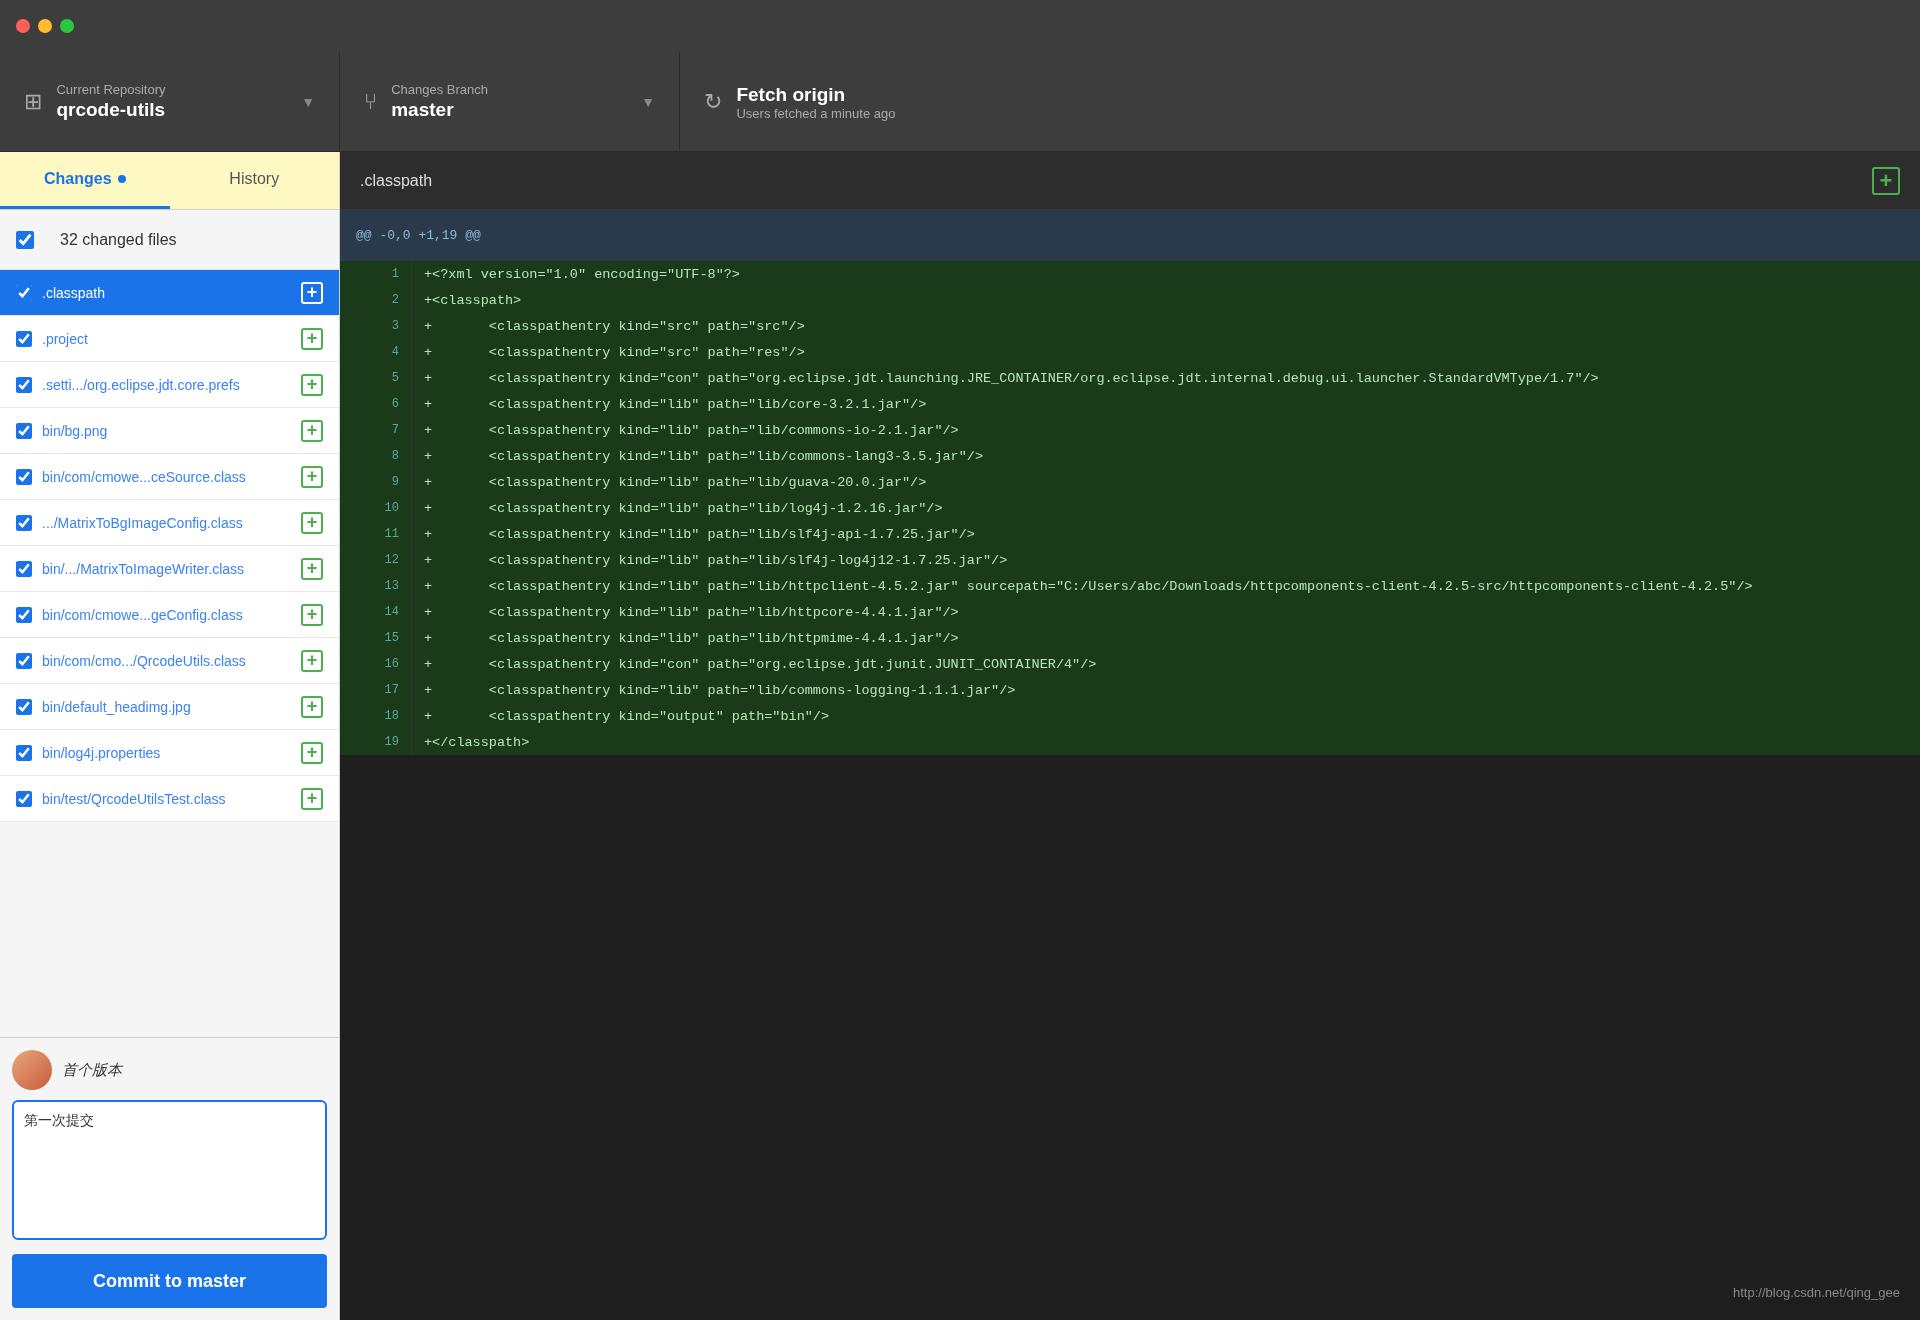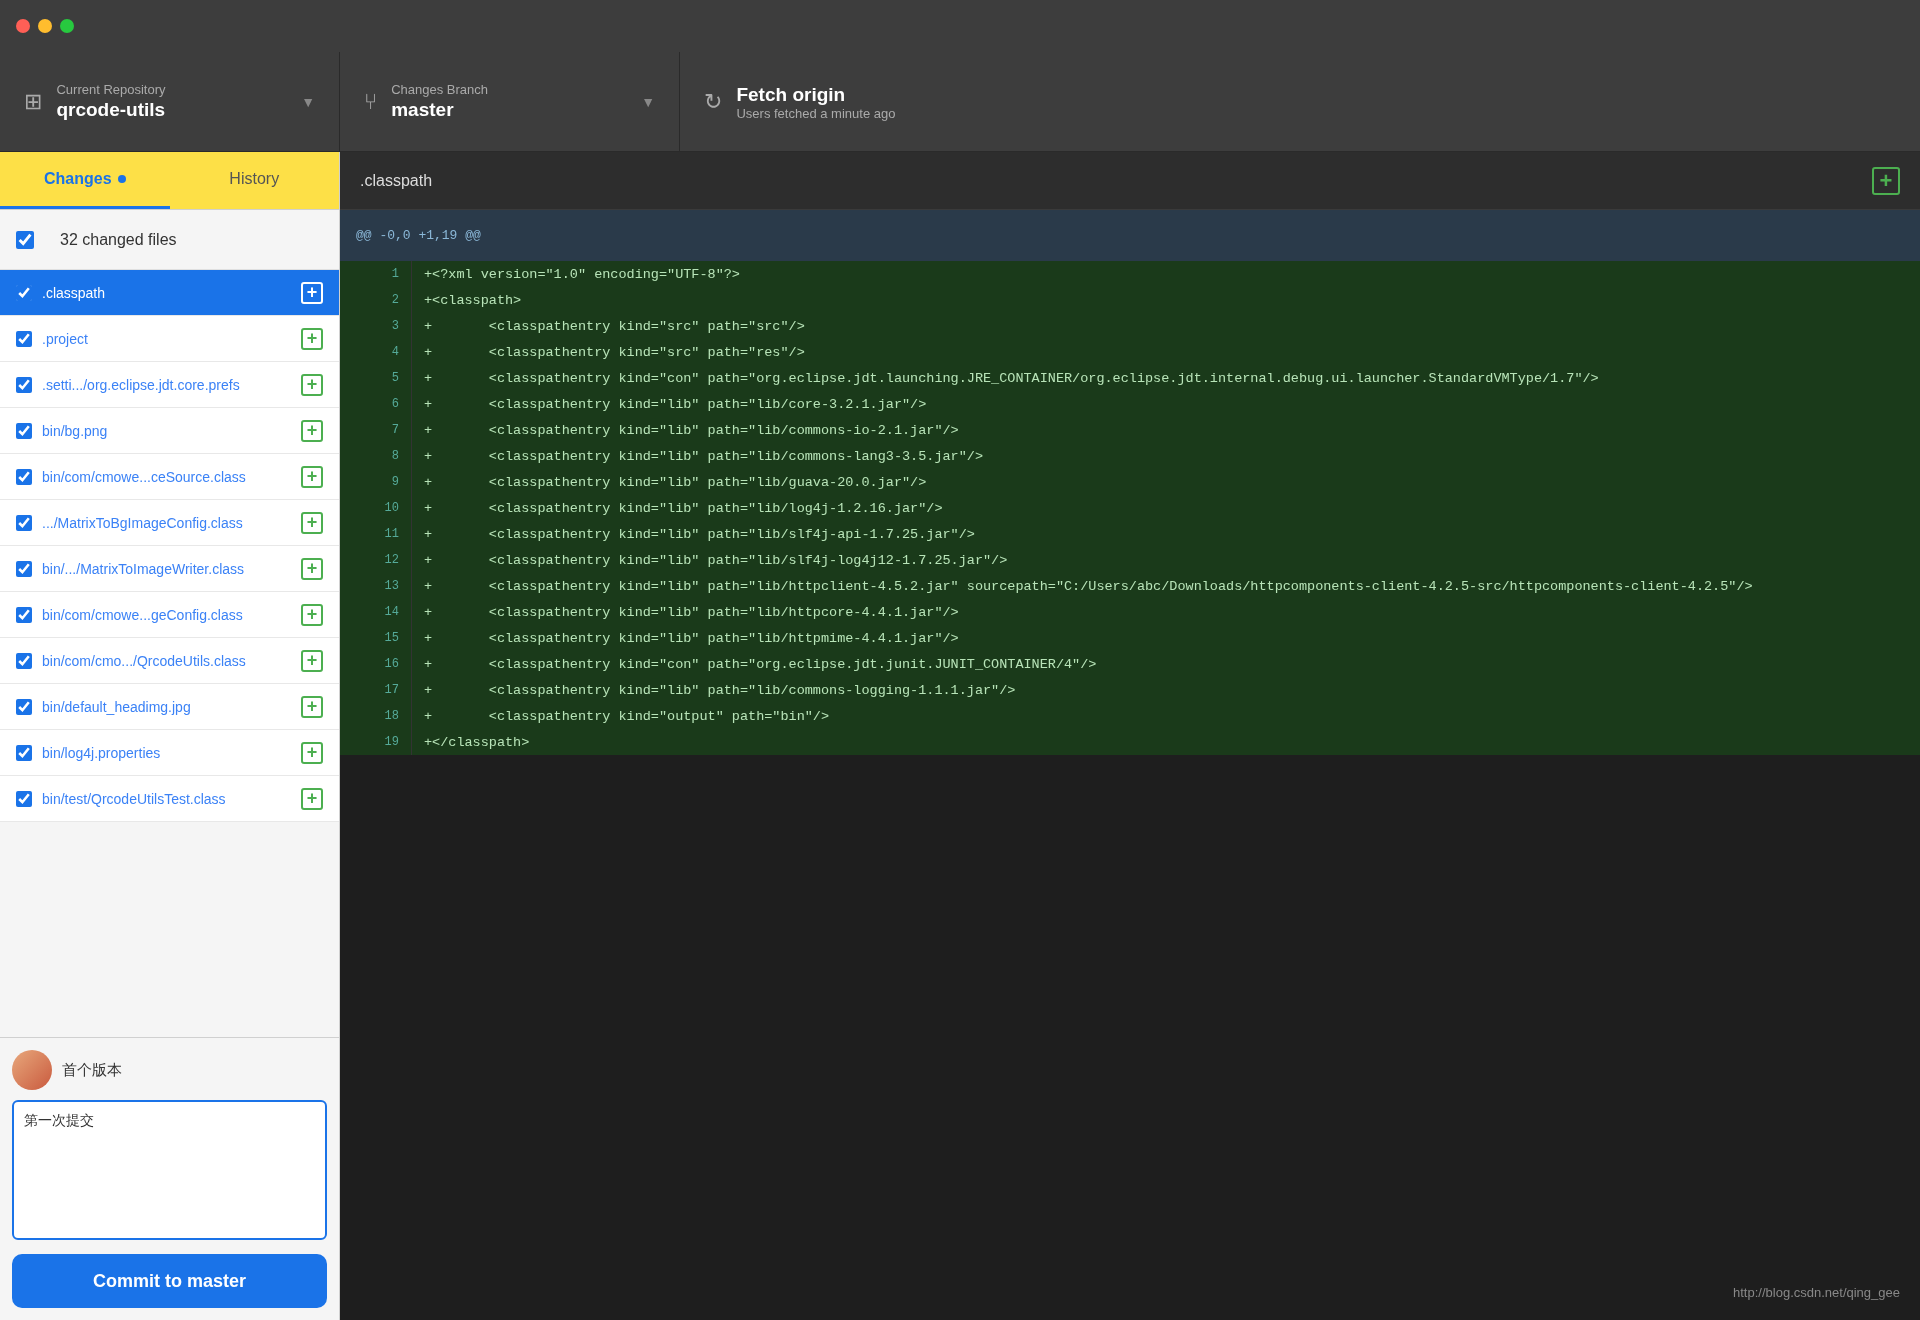--- a/index.html
+++ b/index.html
@@ -90,21 +90,21 @@
       background: #f5f5f5;
       display: flex;
       flex-direction: column;
       border-right: 1px solid #d0d0d0;
       flex-shrink: 0;
     }
 
     
     .tabs {
       display: flex;
-      background: #fde047;
+      background: #fef9c3;
       border-bottom: 1px solid #d0d0d0;
       height: 58px;
       flex-shrink: 0;
     }
     .tab {
       flex: 1;
       display: flex;
       align-items: center;
       justify-content: center;
       font-size: 16px;
@@ -203,20 +203,21 @@
       flex-shrink: 0;
       padding: 12px;
       background: #f5f5f5;
       border-top: 1px solid #d0d0d0;
     }
     .commit-author {
       display: flex;
       align-items: center;
       gap: 10px;
       margin-bottom: 10px;
+      font-style: italic;
     }
     .avatar {
       width: 40px;
       height: 40px;
       border-radius: 50%;
       background: #c77;
       overflow: hidden;
       flex-shrink: 0;
     }
     .avatar-img {
@@ -241,21 +242,21 @@
       background: white;
       color: #333;
       margin-bottom: 10px;
     }
     .commit-button {
       width: 100%;
       height: 54px;
       background: #1a73e8;
       color: white;
       border: none;
-      border-radius: 10px;
+      border-radius: 4px;
       font-size: 18px;
       font-weight: 600;
       cursor: pointer;
     }
 
     
     .content {
       flex: 1;
       display: flex;
       flex-direction: column;

